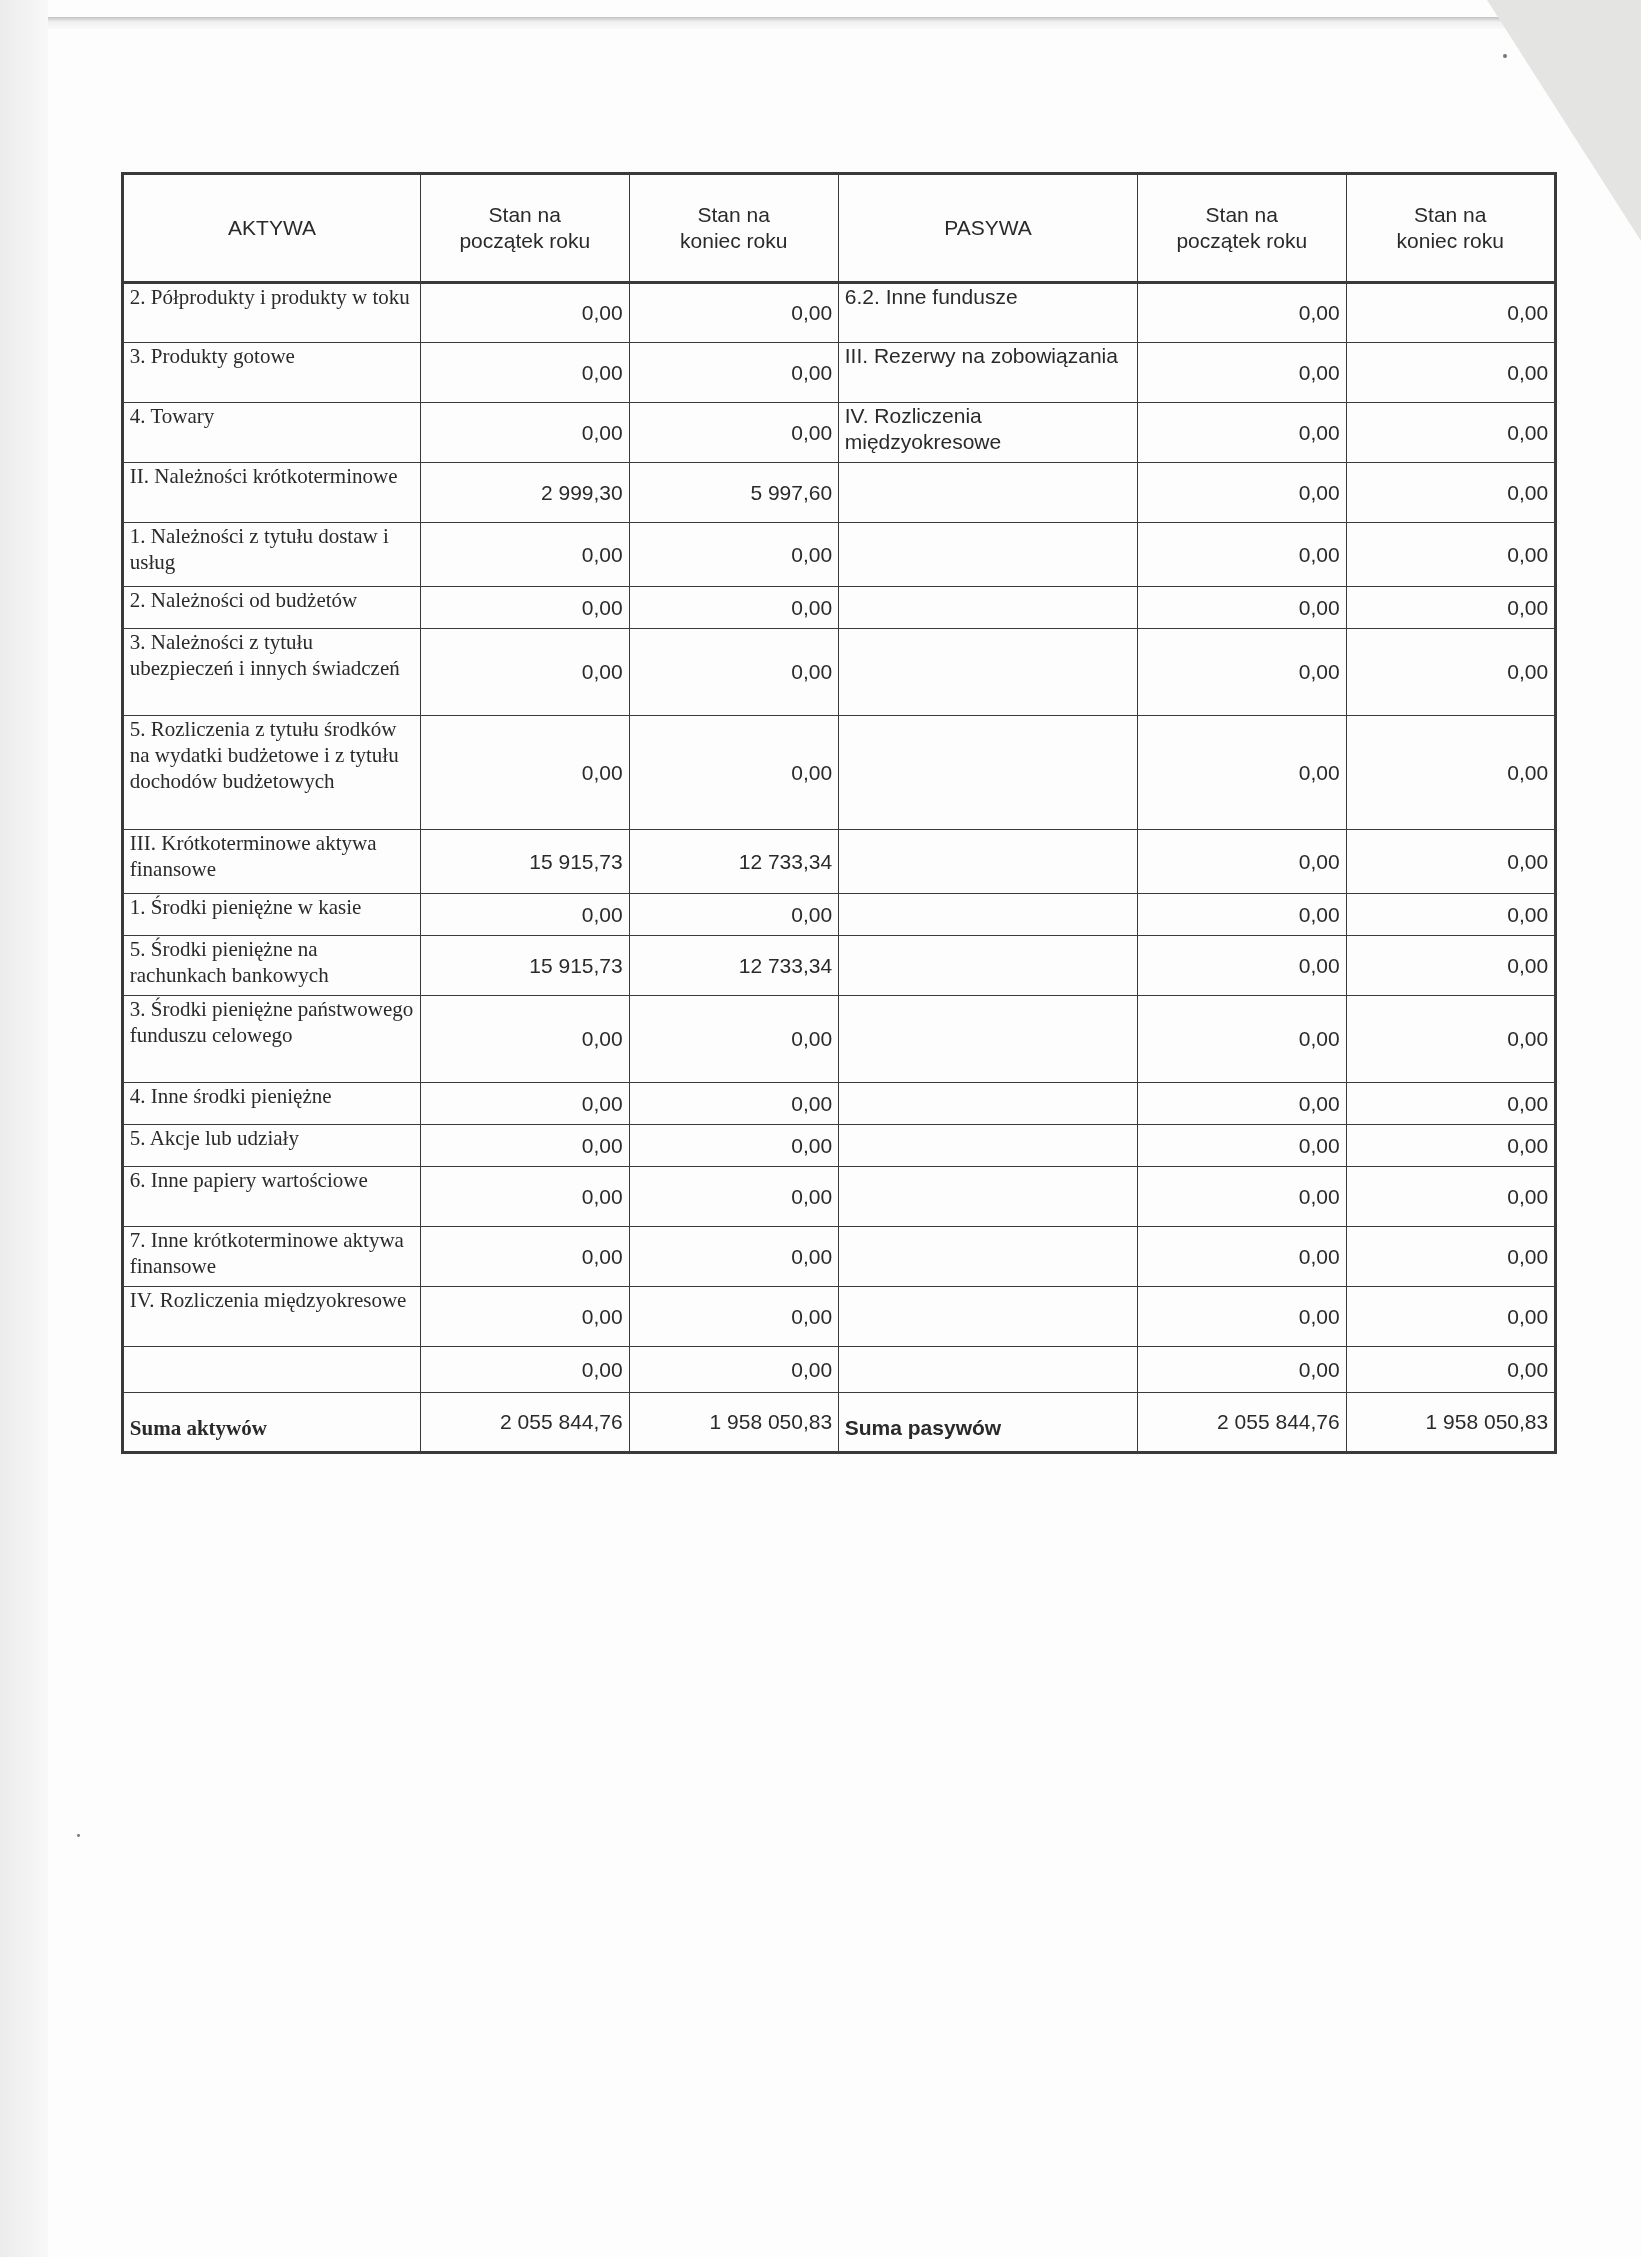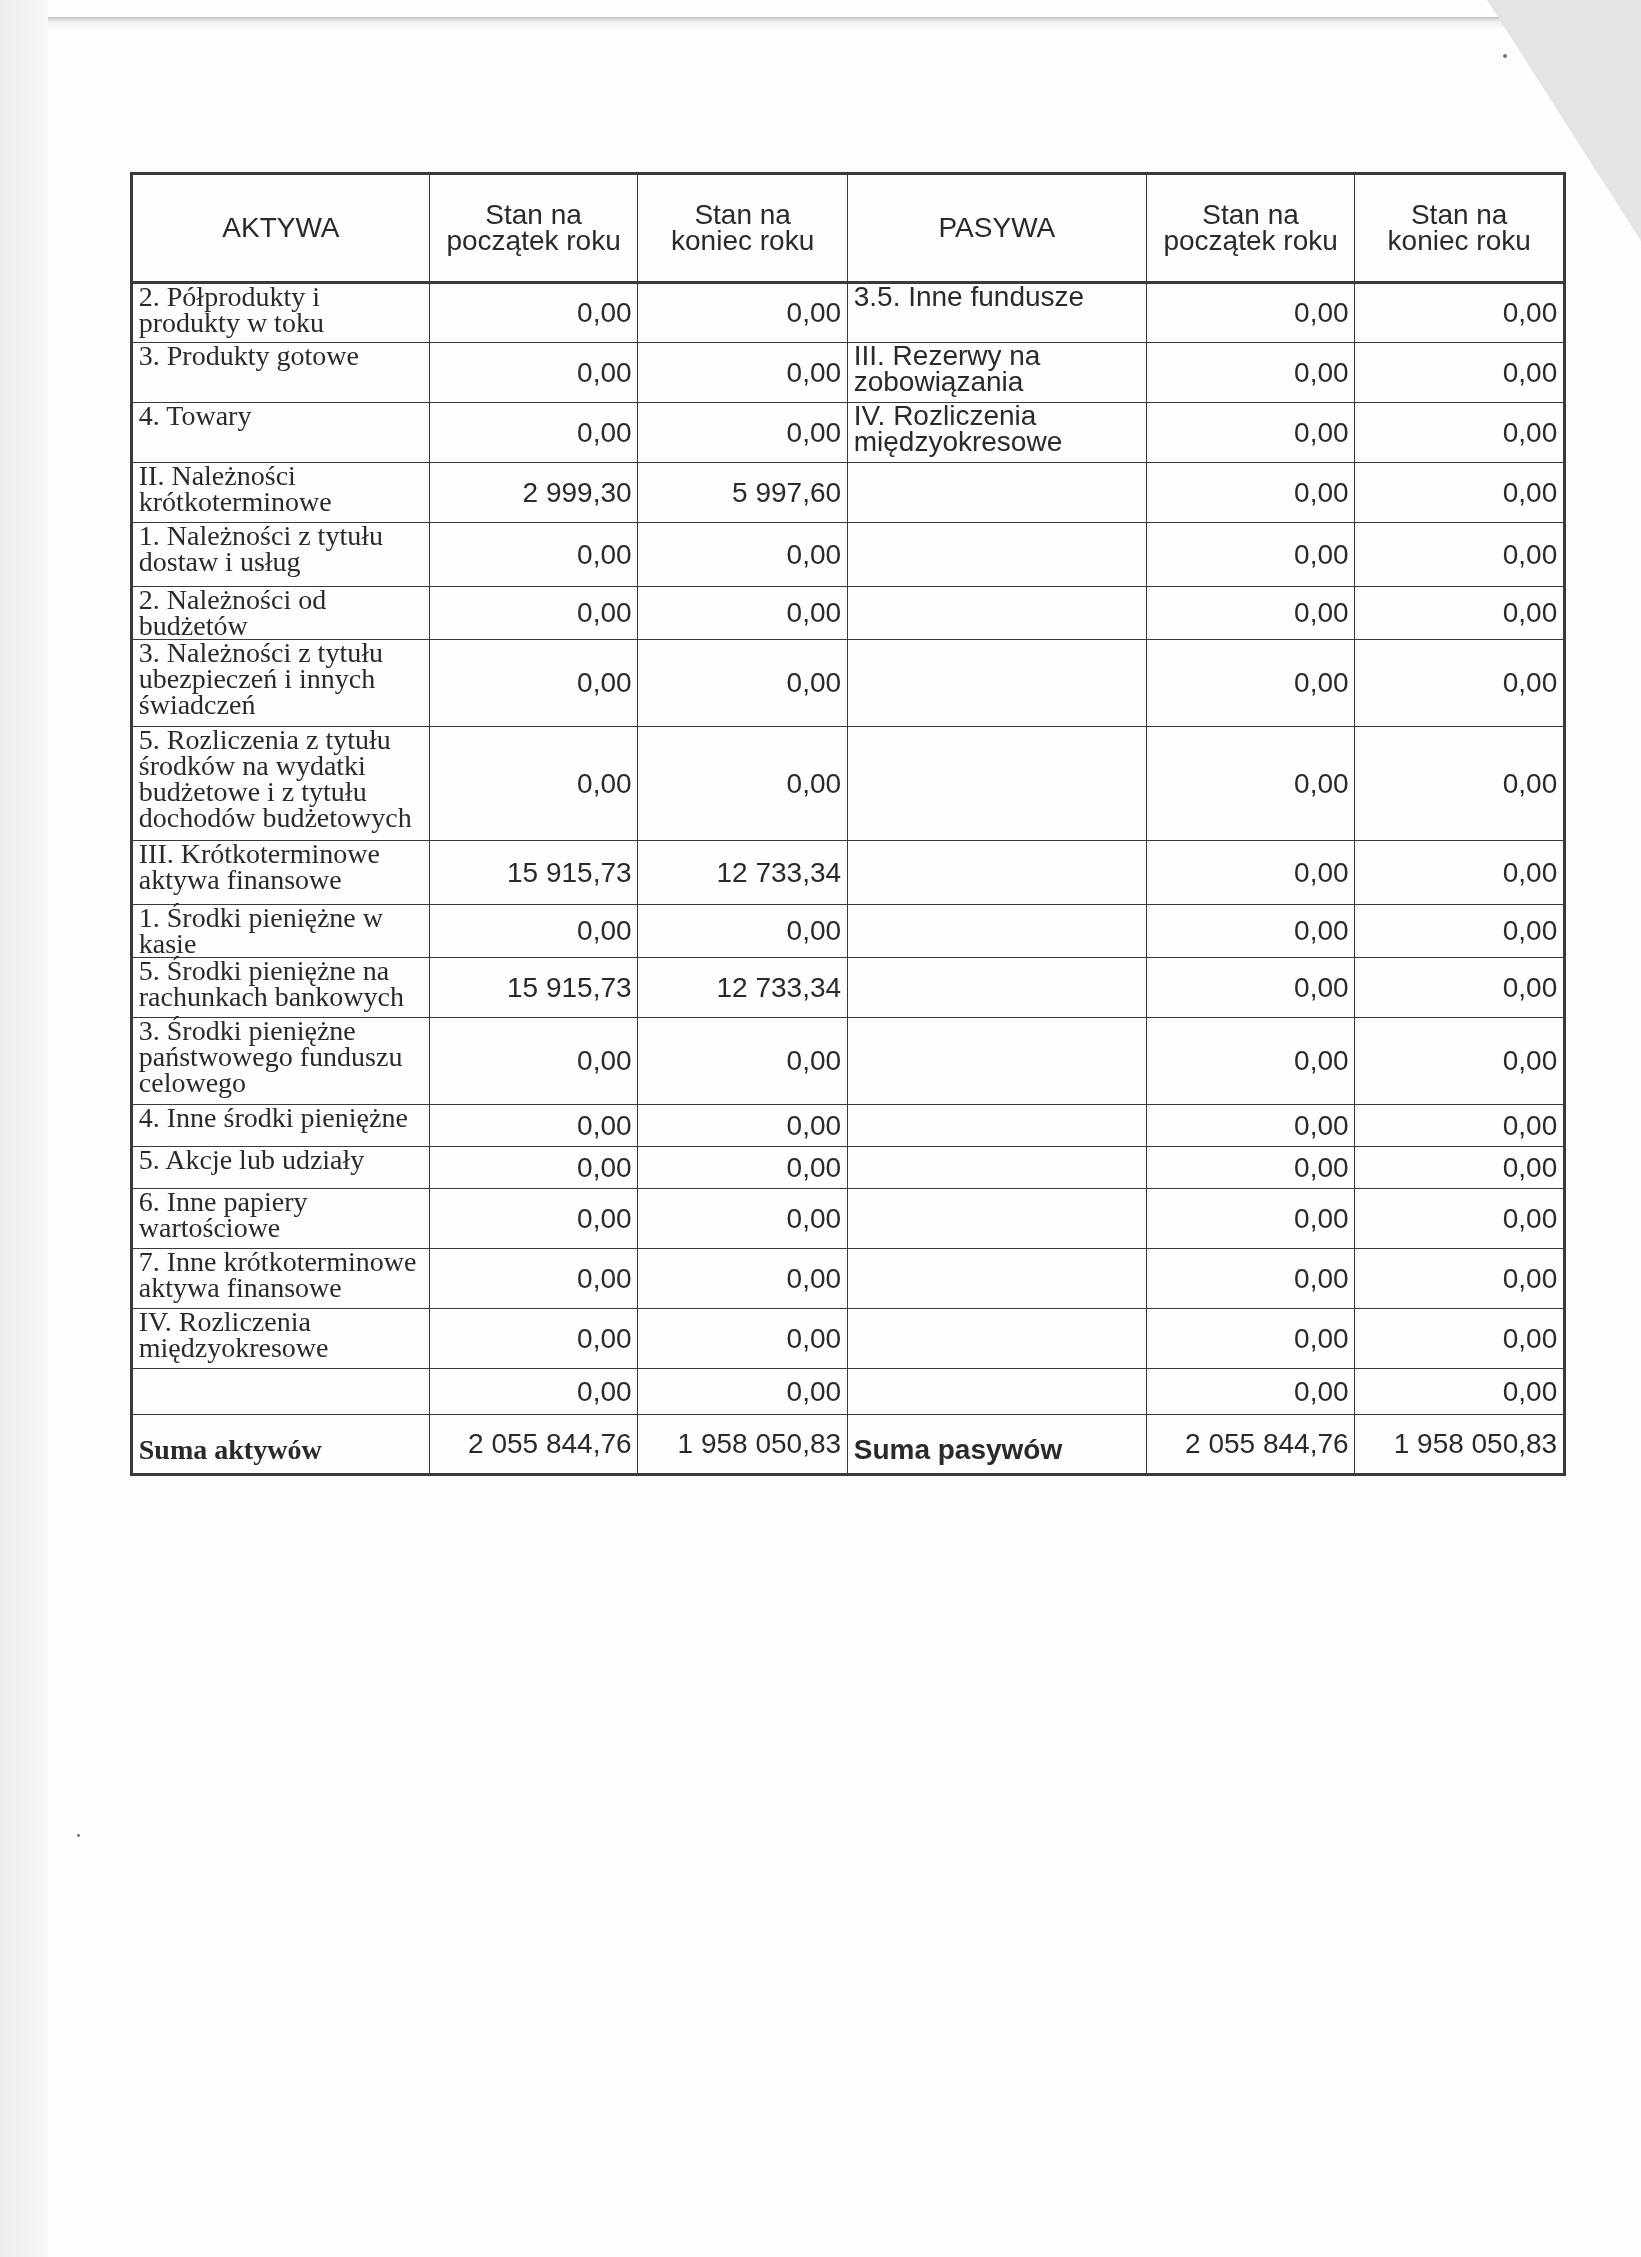--- a/index.html
+++ b/index.html
@@ -18,25 +18,25 @@
     position:absolute; left:0; top:0; width:48px; height:2257px;
     background:linear-gradient(90deg,#ececec,#f8f8f8);
   }
   .scan-fold {
     position:absolute; right:0; top:0; width:0; height:0;
     border-top:241px solid #e4e4e2;
     border-left:154px solid transparent;
   }
   .speck { position:absolute; width:3.9px; height:3.9px; border-radius:50%; background:#777; }
   table.balance {
-    position:absolute; left:130px; top:172px;
+    position:absolute; left:121px; top:172px;
     width:1436px;
     border-collapse:collapse;
     border:3.9px solid #3a3a3a;
-    font-size:28px;
+    font-size:21px;
     line-height:26px;
   }
   table.balance td, table.balance th {
     border:1.9px solid #3a3a3a;
     padding:0 5.8px;
     font-weight:normal;
   }
   th { text-align:center; height:106px; vertical-align:middle; }
   tr.head th { border-bottom:3.9px solid #3a3a3a; }
   td.label { text-align:left; vertical-align:top; padding-top:3.9px;font-family:Liberation Serif, serif; }
@@ -77,21 +77,21 @@
 początek roku</th>
       <th style="white-space:pre-line">Stan na
 koniec roku</th>
     </tr>
   </thead>
   <tbody id="body-rows">
   <tr style="height: 60px;">
         <td class="label">2. Półprodukty i produkty w toku</td>
         <td class="num">0,00</td>
         <td class="num">0,00</td>
-        <td class="plabel">3.5. Inne fundusze</td>
+        <td class="plabel">6.2. Inne fundusze</td>
         <td class="num">0,00</td>
         <td class="num">0,00</td>
       </tr>
       <tr style="height: 60px;">
         <td class="label">3. Produkty gotowe</td>
         <td class="num">0,00</td>
         <td class="num">0,00</td>
         <td class="plabel">III. Rezerwy na zobowiązania</td>
         <td class="num">0,00</td>
         <td class="num">0,00</td>

